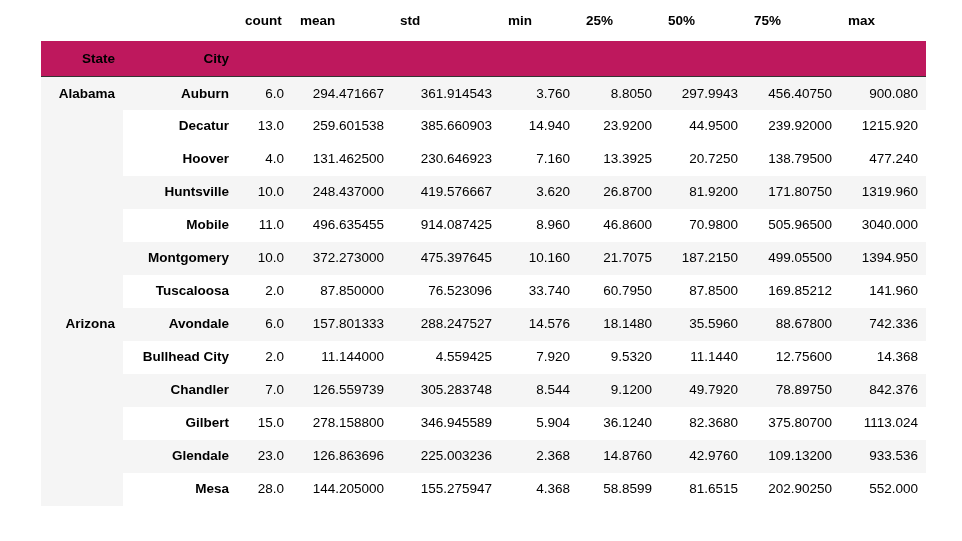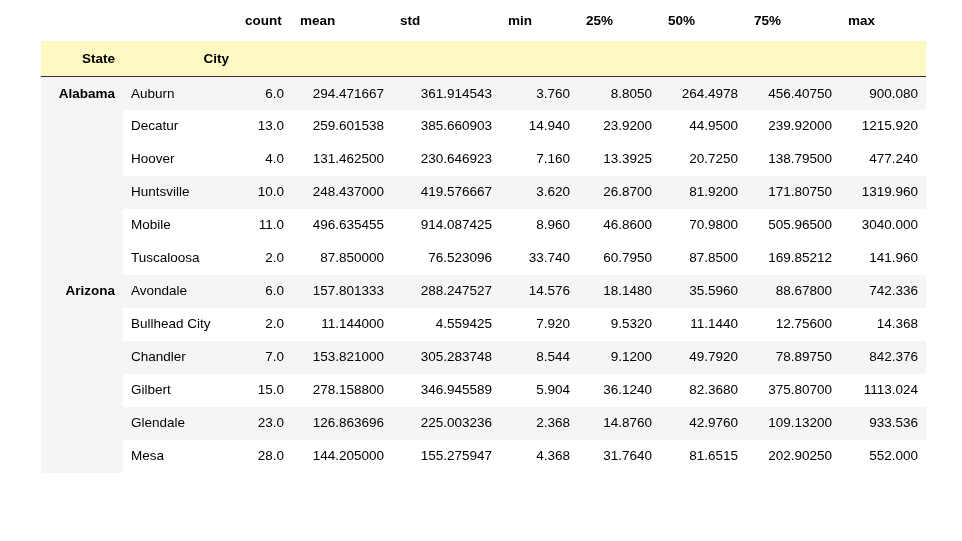--- a/index.html
+++ b/index.html
@@ -51,21 +51,21 @@
   table.df thead tr.stat-header th {
     height: 41px;
     text-align: left;
     font-weight: bold;
     background: #ffffff;
   }
   table.df thead tr.index-header th {
     height: 35px;
     text-align: left;
     font-weight: bold;
-    background: #fef9c3;
+    background: #be185d;
   }
   table.df thead tr.index-header th.state-h,
   table.df thead tr.index-header th.city-h {
     text-align: right;
   }
   table.df thead tr.index-header th {
     border-bottom: 1.6px solid #333333;
   }
 
   table.df thead tr.stat-header th.blank-state,
@@ -78,22 +78,22 @@
     height: 33px;
   }
   table.df tbody td {
     text-align: right;
     background: #ffffff;
   }
   table.df tbody tr.odd td {
     background: #f5f5f5;
   }
   table.df tbody th.city {
-    text-align: left;
-    font-weight: normal;
+    text-align: right;
+    font-weight: bold;
     background: #ffffff;
   }
   table.df tbody tr.odd th.city {
     background: #f5f5f5;
   }
   table.df tbody th.state {
     text-align: right;
     font-weight: bold;
     background: #f5f5f5;
   }
@@ -156,21 +156,21 @@
       </thead>
       <tbody id="table-body">
           <tr class="odd">
             <th class="state">Alabama</th>
             <th class="city">Auburn</th>
             <td>6.0</td>
             <td>294.471667</td>
             <td>361.914543</td>
             <td>3.760</td>
             <td>8.8050</td>
-            <td>264.4978</td>
+            <td>297.9943</td>
             <td>456.40750</td>
             <td>900.080</td>
           </tr>
           <tr class="even">
             <th class="state"></th>
             <th class="city">Decatur</th>
             <td>13.0</td>
             <td>259.601538</td>
             <td>385.660903</td>
             <td>14.940</td>
@@ -207,20 +207,32 @@
             <th class="state"></th>
             <th class="city">Mobile</th>
             <td>11.0</td>
             <td>496.635455</td>
             <td>914.087425</td>
             <td>8.960</td>
             <td>46.8600</td>
             <td>70.9800</td>
             <td>505.96500</td>
             <td>3040.000</td>
+          </tr>
+          <tr class="odd">
+            <th class="state"></th>
+            <th class="city">Montgomery</th>
+            <td>10.0</td>
+            <td>372.273000</td>
+            <td>475.397645</td>
+            <td>10.160</td>
+            <td>21.7075</td>
+            <td>187.2150</td>
+            <td>499.05500</td>
+            <td>1394.950</td>
           </tr>
           <tr class="even">
             <th class="state"></th>
             <th class="city">Tuscaloosa</th>
             <td>2.0</td>
             <td>87.850000</td>
             <td>76.523096</td>
             <td>33.740</td>
             <td>60.7950</td>
             <td>87.8500</td>
@@ -248,21 +260,21 @@
             <td>7.920</td>
             <td>9.5320</td>
             <td>11.1440</td>
             <td>12.75600</td>
             <td>14.368</td>
           </tr>
           <tr class="odd">
             <th class="state"></th>
             <th class="city">Chandler</th>
             <td>7.0</td>
-            <td>153.821000</td>
+            <td>126.559739</td>
             <td>305.283748</td>
             <td>8.544</td>
             <td>9.1200</td>
             <td>49.7920</td>
             <td>78.89750</td>
             <td>842.376</td>
           </tr>
           <tr class="even">
             <th class="state"></th>
             <th class="city">Gilbert</th>
@@ -287,21 +299,21 @@
             <td>109.13200</td>
             <td>933.536</td>
           </tr>
           <tr class="even">
             <th class="state"></th>
             <th class="city">Mesa</th>
             <td>28.0</td>
             <td>144.205000</td>
             <td>155.275947</td>
             <td>4.368</td>
-            <td>31.7640</td>
+            <td>58.8599</td>
             <td>81.6515</td>
             <td>202.90250</td>
             <td>552.000</td>
           </tr>
         </tbody>
     </table>
   </div>
 </div>
 
 </body></html>

